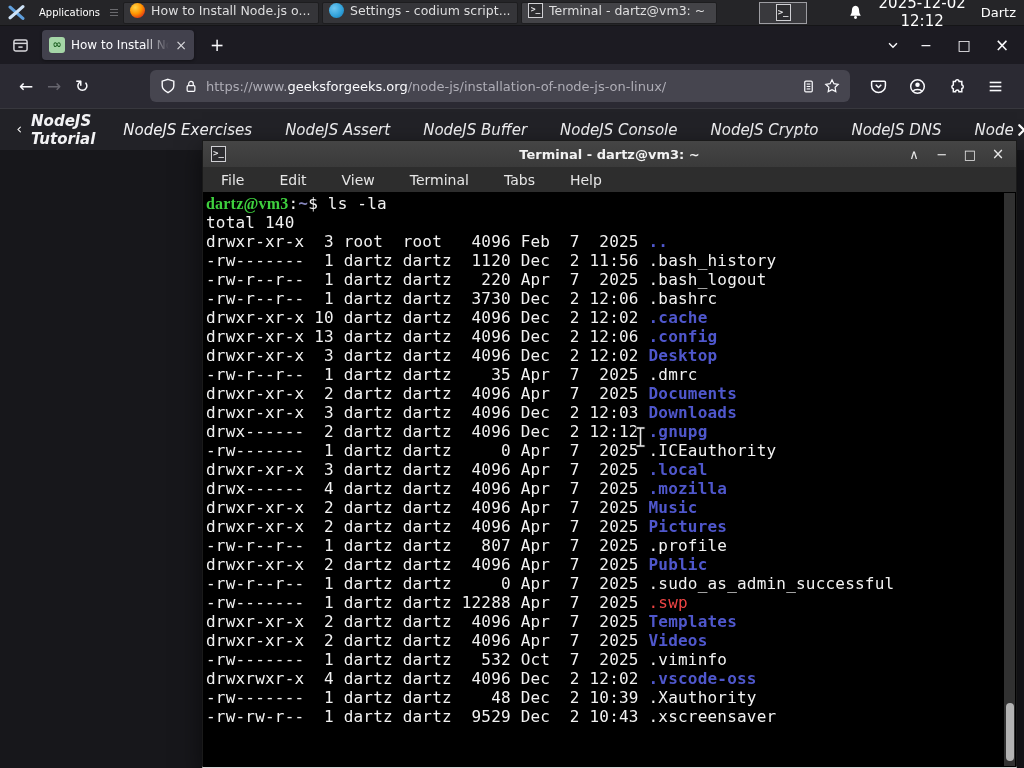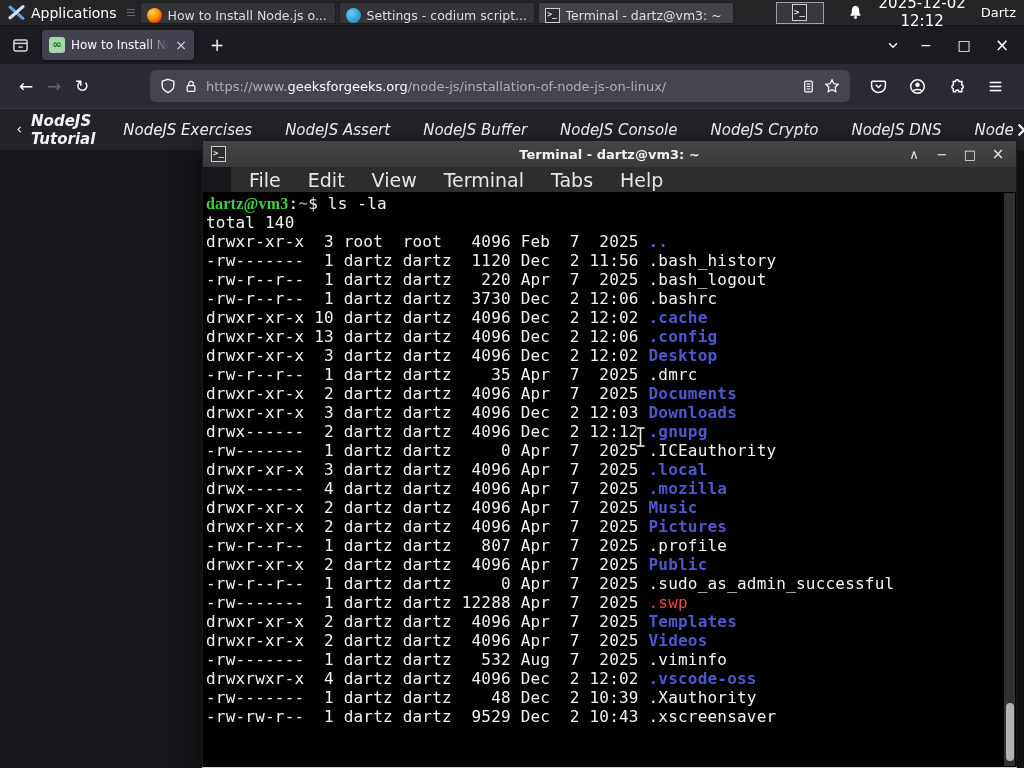--- a/index.html
+++ b/index.html
@@ -4,27 +4,27 @@
 <style>
   * { margin:0; padding:0; box-sizing:border-box; }
   html,body { width:1024px; height:768px; overflow:hidden; background:#17171b;
               font-family:"DejaVu Sans", sans-serif; }
   svg { display:block; }
 
   
   #panel { position:absolute; left:0; top:0; width:1024px; height:26px;
            background:#252528; display:flex; align-items:center; z-index:40;
            border-bottom:1px solid #151517; }
-  .app-btn { display:flex; align-items:center; gap:6px; padding:0 8px; height:100%; color:#ffffff;
-             font-size:14px; }
+  .app-btn { display:flex; align-items:center; gap:14px; padding:0 8px; height:100%; color:#ffffff;
+             font-size:10px; }
   .panel-handle { width:8px; height:14px; margin:0 2px; display:flex; flex-direction:column;
                   justify-content:center; gap:2px; }
   .panel-handle i { display:block; height:1px; background:#6a6a6e; }
   .win-btn { width:196px; height:22px; margin-left:3px; background:#353539; border:1px solid #1d1d1f;
-             border-radius:2px; display:flex; align-items:flex-end; gap:6px; padding:0 6px;
+             border-radius:2px; display:flex; align-items:flex-start; gap:6px; padding:0 6px;
              color:#dededf; font-size:12.5px; overflow:hidden; }
   .win-btn.active { background:#434347; }
   .win-btn span { white-space:nowrap; overflow:hidden; text-overflow:ellipsis; }
   .ff-ico { width:15px; height:15px; border-radius:50%; flex:0 0 15px;
             background:radial-gradient(circle at 35% 30%, #ffd54a, #ff9500 45%, #e33b13 78%, #b5121b); }
   .cod-ico { width:15px; height:15px; border-radius:50%; flex:0 0 15px;
              background:radial-gradient(circle at 35% 35%, #6fc7f2, #2d9fd8 60%, #1b6fa8); }
   .term-ico { width:15px; height:15px; flex:0 0 15px; background:#2d2d30; border:1px solid #d0d0d4;
               color:#e8e8ea; font:bold 8px/12px "DejaVu Sans Mono", monospace; text-align:center; }
   .pager { margin-left:42px; width:48px; height:22px; border:1px solid #9d9da2; background:#39393d;
@@ -75,22 +75,22 @@
   #termwin { position:absolute; left:202px; top:140px; width:815px; height:628px; z-index:20;
              border:1px solid #1a1a1a; border-bottom:2px solid #d4d4d4;
              box-shadow:0 8px 24px rgba(0,0,0,.55); }
   #ttitlebar { height:26px; background:linear-gradient(#454545,#3a3a3a); display:flex;
                align-items:center; padding:0 8px; position:relative; }
   #ttitle { position:absolute; left:0; right:0; text-align:center; color:#f2f2f2;
             font-size:13px; font-weight:bold; pointer-events:none; }
   #tcontrols { margin-left:auto; display:flex; align-items:center; gap:8px; z-index:2; }
   .tc { width:20px; height:18px; display:flex; align-items:center; justify-content:center;
         color:#e8e8e8; font-size:13px; }
-  #tmenubar { height:25px; background:#2d2d2d; display:flex; align-items:center; gap:27px;
-              padding:0 18px; color:#e6e6e6; font-size:19px;margin-left:28px; }
+  #tmenubar { height:25px; background:#2d2d2d; display:flex; align-items:center; gap:35px;
+              padding:0 18px; color:#e6e6e6; font-size:14px; }
   #tbody { position:relative; height:575px; background:#000000; overflow:hidden; }
   #term-lines { padding:2px 0 0 3px; }
   .term-line { font:16px/19px "DejaVu Sans Mono", monospace; letter-spacing:.2px;
                white-space:pre; color:#f2f2f2; }
   .seg-g { color:#3ed03e; font-weight:bold;font-family:Liberation Serif, serif; }
   .seg-w { color:#f2f2f2; }
   .seg-d { color:#4f57cc; font-weight:bold; }
   .seg-t { color:#8585bb; font-weight:bold; }
   .seg-x { color:#ef4444; }
   #tscroll { position:absolute; right:1px; top:1px; bottom:1px; width:11px; background:#313131; }
@@ -306,21 +306,21 @@
         <div class="term-line"><span class="seg-w">drwxr-xr-x  3 dartz dartz  4096 Apr  7  2025 </span><span class="seg-d">.local</span></div>
         <div class="term-line"><span class="seg-w">drwx------  4 dartz dartz  4096 Apr  7  2025 </span><span class="seg-d">.mozilla</span></div>
         <div class="term-line"><span class="seg-w">drwxr-xr-x  2 dartz dartz  4096 Apr  7  2025 </span><span class="seg-d">Music</span></div>
         <div class="term-line"><span class="seg-w">drwxr-xr-x  2 dartz dartz  4096 Apr  7  2025 </span><span class="seg-d">Pictures</span></div>
         <div class="term-line"><span class="seg-w">-rw-r--r--  1 dartz dartz   807 Apr  7  2025 .profile</span></div>
         <div class="term-line"><span class="seg-w">drwxr-xr-x  2 dartz dartz  4096 Apr  7  2025 </span><span class="seg-d">Public</span></div>
         <div class="term-line"><span class="seg-w">-rw-r--r--  1 dartz dartz     0 Apr  7  2025 .sudo_as_admin_successful</span></div>
         <div class="term-line"><span class="seg-w">-rw-------  1 dartz dartz 12288 Apr  7  2025 </span><span class="seg-x">.swp</span></div>
         <div class="term-line"><span class="seg-w">drwxr-xr-x  2 dartz dartz  4096 Apr  7  2025 </span><span class="seg-d">Templates</span></div>
         <div class="term-line"><span class="seg-w">drwxr-xr-x  2 dartz dartz  4096 Apr  7  2025 </span><span class="seg-d">Videos</span></div>
-        <div class="term-line"><span class="seg-w">-rw-------  1 dartz dartz   532 Aug  7  2025 .viminfo</span></div>
+        <div class="term-line"><span class="seg-w">-rw-------  1 dartz dartz   532 Oct  7  2025 .viminfo</span></div>
         <div class="term-line"><span class="seg-w">drwxrwxr-x  4 dartz dartz  4096 Dec  2 12:02 </span><span class="seg-d">.vscode-oss</span></div>
         <div class="term-line"><span class="seg-w">-rw-------  1 dartz dartz    48 Dec  2 10:39 .Xauthority</span></div>
         <div class="term-line"><span class="seg-w">-rw-rw-r--  1 dartz dartz  9529 Dec  2 10:43 .xscreensaver</span></div>
       </div>
     <div id="tscroll">
       <div id="tthumb"></div>
     </div>
   </div>
 </div>
 

